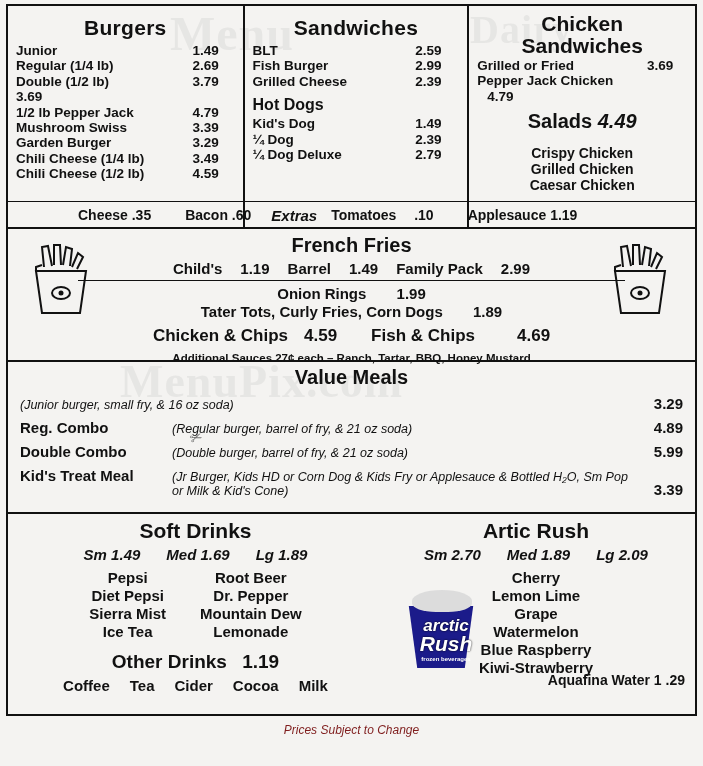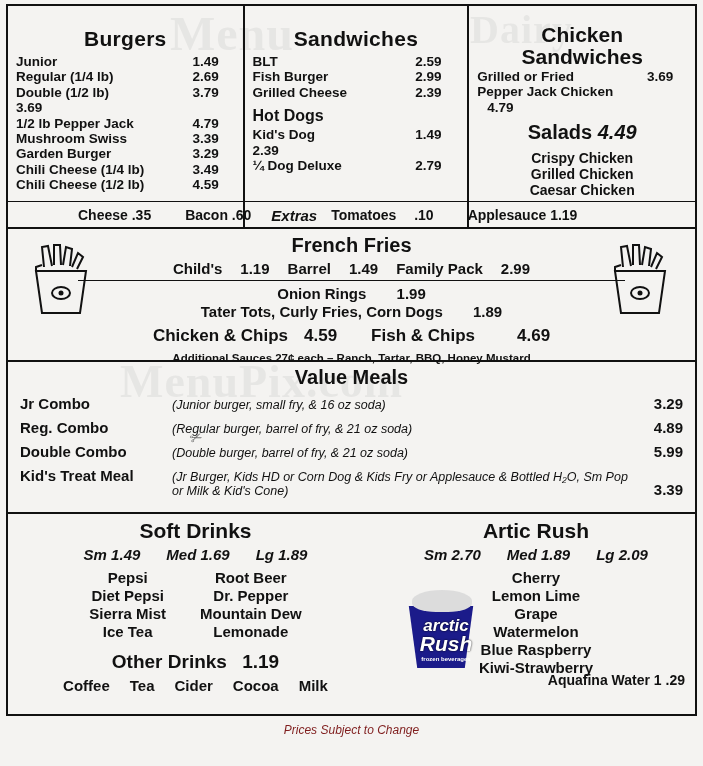--- a/index.html
+++ b/index.html
@@ -37,21 +37,21 @@
   .section + .section{border-top:none;}
 
   
   .top{
     display:flex;
     height:225px;
     position:relative;
   }
   .col{
     box-sizing:border-box;
-    padding:19px 8px 0 8px;
+    padding:8px 8px 0 8px;
     position:relative;
   }
   .col.burgers{width:238px;}
   .col.sand{width:228px;border-left:2px solid #111;}
   .col.chick{width:231px;border-left:2px solid #111;}
 
   h2.hdr{
     margin:2px 0 3px 0;
     text-align:center;
     font-size:21px;
@@ -80,21 +80,21 @@
   .sand ul.items li .pr{width:44px;}
   .chick .cline{
     font-size:13.5px;font-weight:bold;line-height:15.4px;
     display:flex;white-space:nowrap;
   }
   .chick .cline .nm{flex:1;}
   .chick .cline .pr{width:40px;text-align:left;}
   .chick .indent{padding-left:10px;}
 
   .salads-hdr{
-    text-align:center;font-weight:bold;font-size:20px;margin:6px 0 6px 0;
+    text-align:center;font-weight:bold;font-size:20px;margin:6px 0 12px 0;
   }
   .salads-hdr em{font-style:italic;}
   .salad-list{text-align:center;font-size:14px;font-weight:bold;line-height:16px;}
 
   
   .extras{
     position:absolute;left:0;bottom:0;width:100%;
     border-top:1px solid #111;
     box-sizing:border-box;
     height:26px;
@@ -309,20 +309,21 @@
             <span class="pr">2.39</span>
           </li>
       </ul>
       <div class="subhdr">Hot Dogs</div>
       <ul class="items">
         <li>
             <span class="nm">Kid's Dog</span>
             <span class="pr">1.49</span>
           </li>
         <li>
+            <span class="nm">¼ Dog</span>
             <span class="pr">2.39</span>
           </li>
         <li>
             <span class="nm">¼ Dog Deluxe</span>
             <span class="pr">2.79</span>
           </li>
       </ul>
     </div>
 
     <div class="col chick">
@@ -432,21 +433,20 @@
     </div>
 
     <div class="note">Additional Sauces 27¢ each – Ranch, Tartar, BBQ, Honey Mustard</div>
   </div>
 
   <div class="section value">
     <h2>Value Meals</h2>
     <div class="scissor">✂</div>
 
     <div class="vrow">
-      <span class="vname">Jr Combo</span>
       <span class="vdesc">(Junior burger, small fry, &amp; 16 oz soda)</span>
       <span class="vprice">3.29</span>
     </div>
     <div class="vrow">
       <span class="vname">Reg. Combo</span>
       <span class="vdesc">(Regular burger, barrel of fry, &amp; 21 oz soda)</span>
       <span class="vprice">4.89</span>
     </div>
     <div class="vrow">
       <span class="vname">Double Combo</span>

